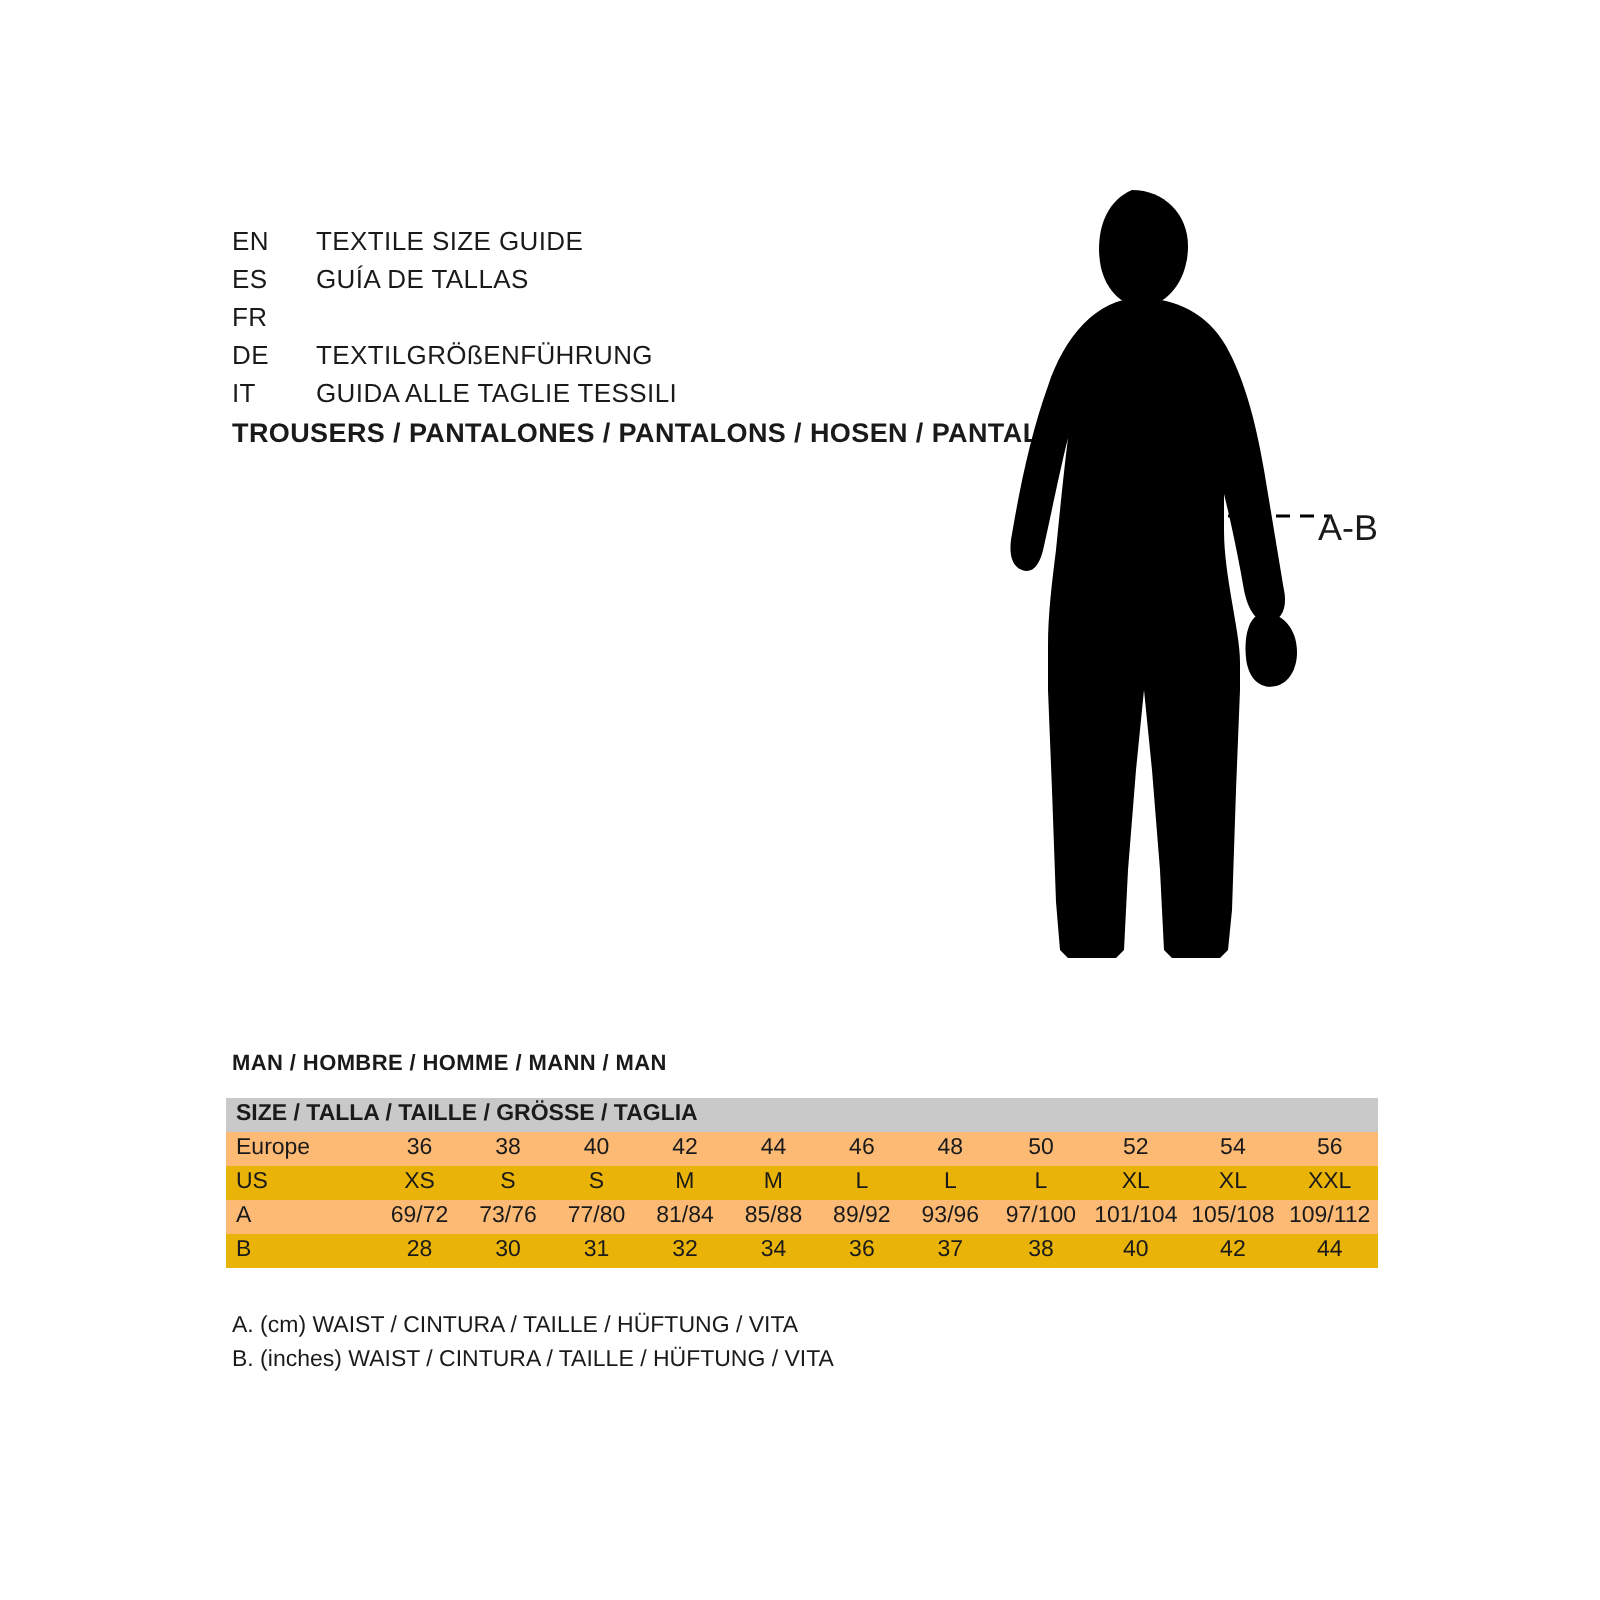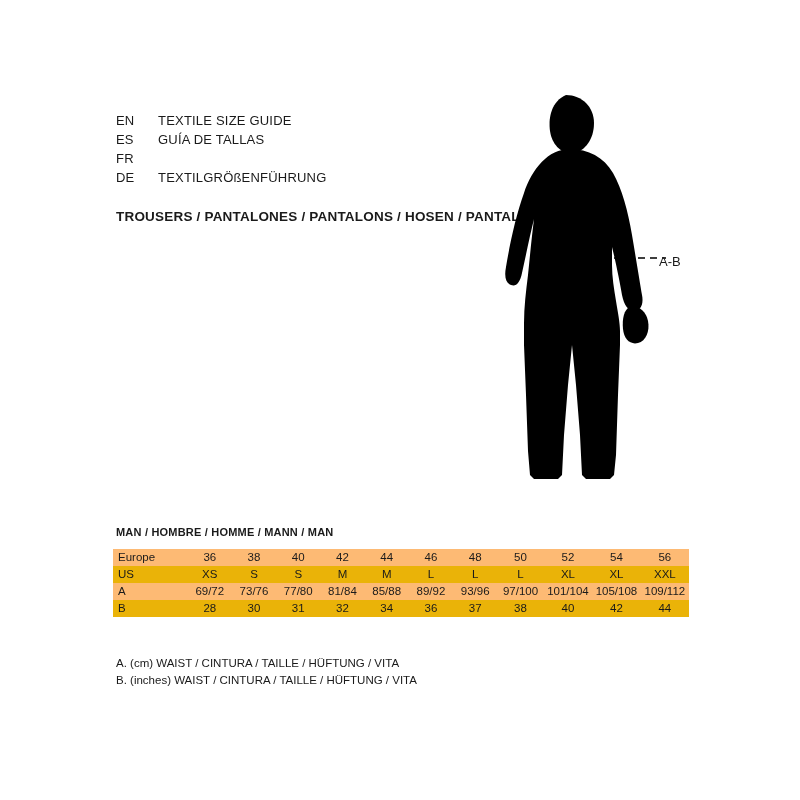--- a/index.html
+++ b/index.html
@@ -61,21 +61,21 @@
     width: 260px;
     height: 410px;
   }
   .figure-wrap svg {
     display: block;
   }
   .ab-label {
     position: absolute;
     left: 659px;
     top: 254px;
-    font-size: 13px;
+    font-size: 18px;
     font-weight: 400;
   }
 
   
   .man-title {
     position: absolute;
     left: 116px;
     top: 526px;
     font-size: 11px;
     font-weight: bold;
@@ -146,20 +146,24 @@
     <div class="lang-row">
       <span class="lang-code">ES</span>
       <span class="lang-text">GUÍA DE TALLAS</span>
     </div>
     <div class="lang-row">
       <span class="lang-code">FR</span>
     </div>
     <div class="lang-row">
       <span class="lang-code">DE</span>
       <span class="lang-text">TEXTILGRÖßENFÜHRUNG</span>
+    </div>
+    <div class="lang-row">
+      <span class="lang-code">IT</span>
+      <span class="lang-text">GUIDA ALLE TAGLIE TESSILI</span>
     </div>
   </div>
 
   <div class="category-title">TROUSERS / PANTALONES / PANTALONS / HOSEN / PANTALONI</div>
 
   <div class="figure-wrap">
     <svg width="260" height="410" viewBox="0 0 260 410" xmlns="http://www.w3.org/2000/svg" aria-hidden="true">
       <g>
 
         <path fill="#000000" d="M96 0 C112 0 124 12 124 28 C124 44 115 56 104 58 C92 60 82 50 80 36 C78 22 82 6 96 0 Z"></path>
@@ -210,20 +214,23 @@
         <line x1="48" y1="163" x2="196" y2="163" stroke="#000000" stroke-width="1.6" stroke-dasharray="7,5"></line>
       </g>
     </svg>
   </div>
   <div class="ab-label">A-B</div>
 
   <div class="man-title">MAN / HOMBRE / HOMME / MANN / MAN</div>
 
   <table class="size-table">
     <tbody>
+      <tr class="hdr-row">
+        <td class="c-label" colspan="12">SIZE / TALLA / TAILLE / GRÖSSE / TAGLIA</td>
+      </tr>
 
       <tr class="row-plain">
         <td class="c-label">Europe</td>
         <td class="c-val">36</td>
         <td class="c-val">38</td>
         <td class="c-val">40</td>
         <td class="c-val">42</td>
         <td class="c-val">44</td>
         <td class="c-val">46</td>
         <td class="c-val">48</td>

